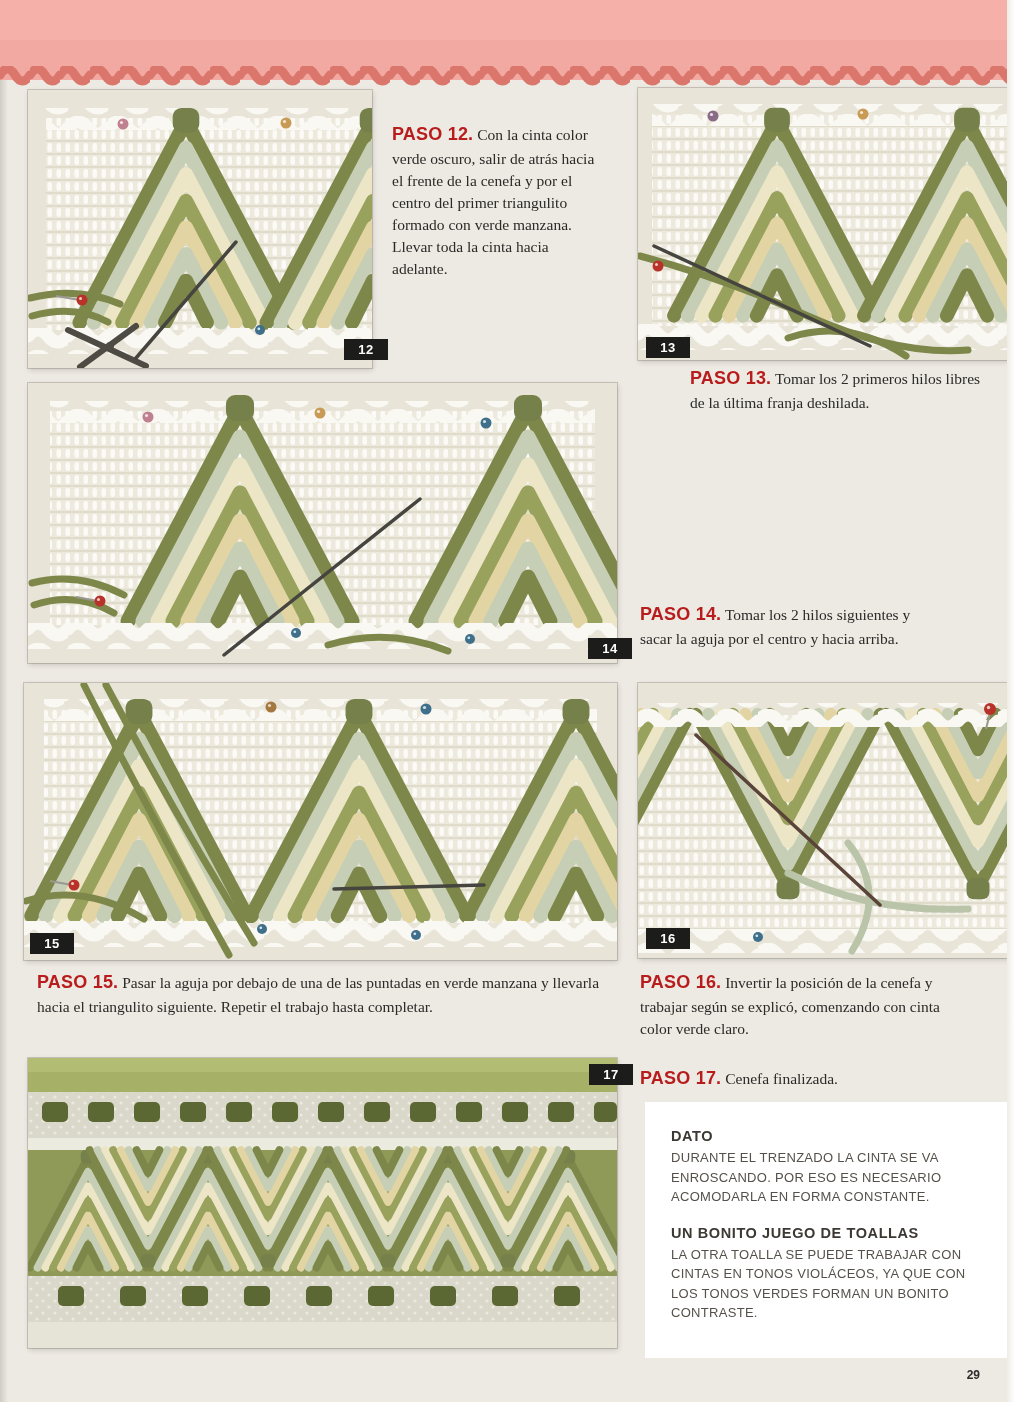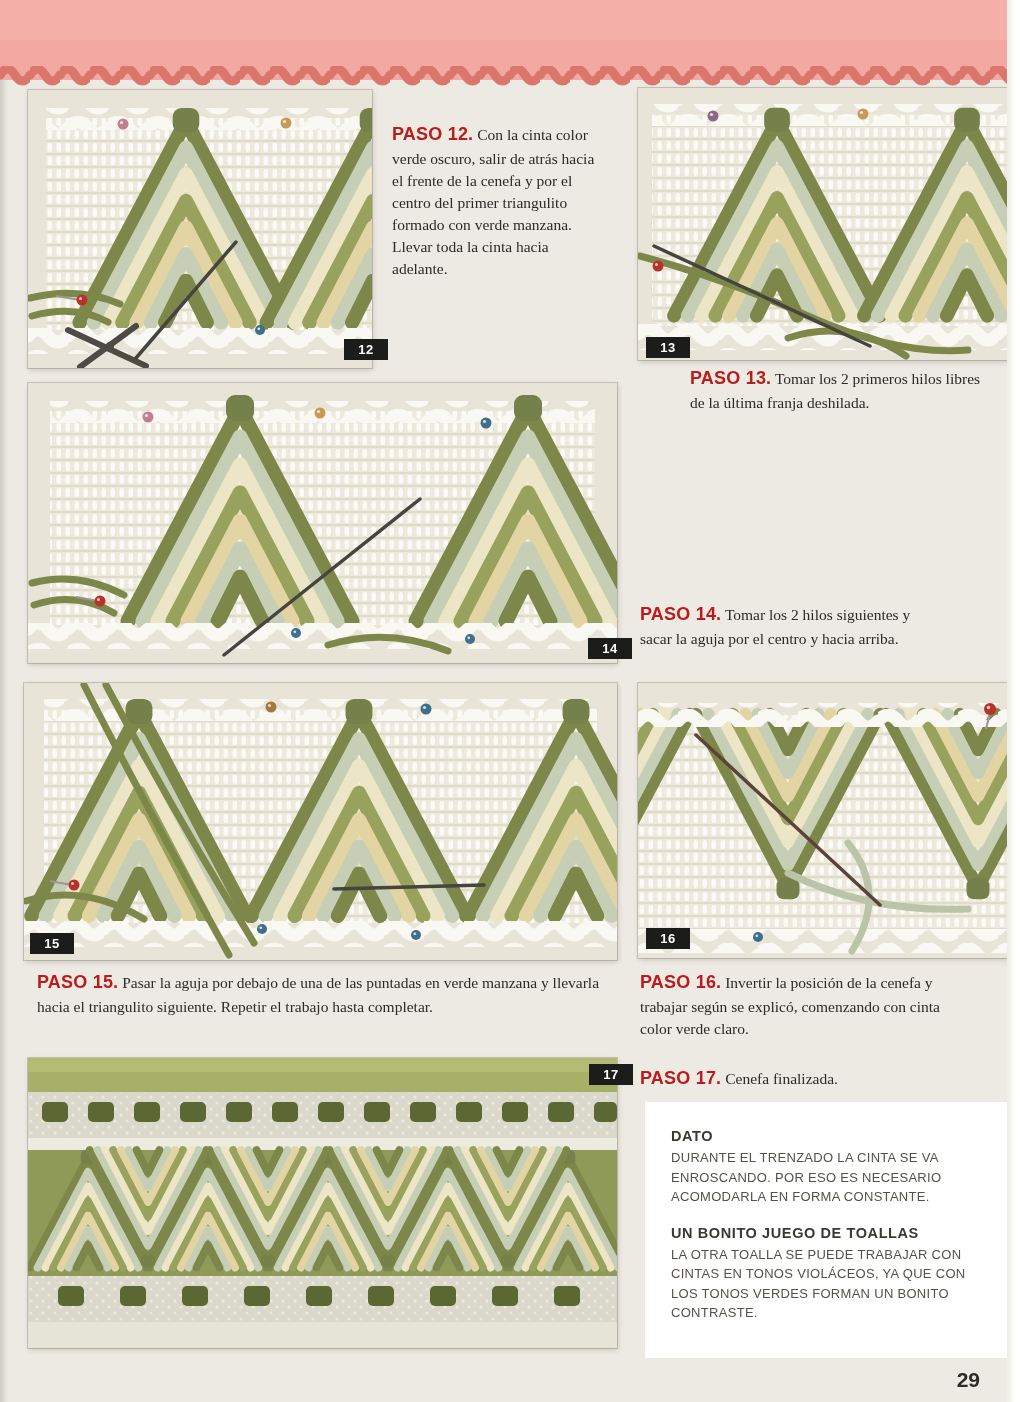--- a/index.html
+++ b/index.html
@@ -35,21 +35,21 @@
     position:absolute;left:645px;top:1102px;width:363px;height:256px;
     background:#ffffff;font-family:"Liberation Sans", sans-serif;
     box-sizing:border-box;padding:26px 26px 0 26px;color:#55514a;
   }
   .dato h3{
     margin:0 0 4px 0;font-size:14.5px;letter-spacing:.6px;color:#3c3833;
   }
   .dato p{margin:0 0 18px 0;font-size:13px;line-height:1.5;letter-spacing:.3px;}
   .pagenum{
     position:absolute;right:40px;top:1368px;
-    font-family:"Liberation Sans", sans-serif;font-weight:bold;font-size:21px;color:#2c2c2a;
+    font-family:"Liberation Sans", sans-serif;font-weight:bold;font-size:12px;color:#2c2c2a;
   }
   svg{display:block;}
 </style>
 </head>
 <body>
 
 <div id="page">
 
   <svg width="0" height="0" style="position:absolute">
     <defs>

